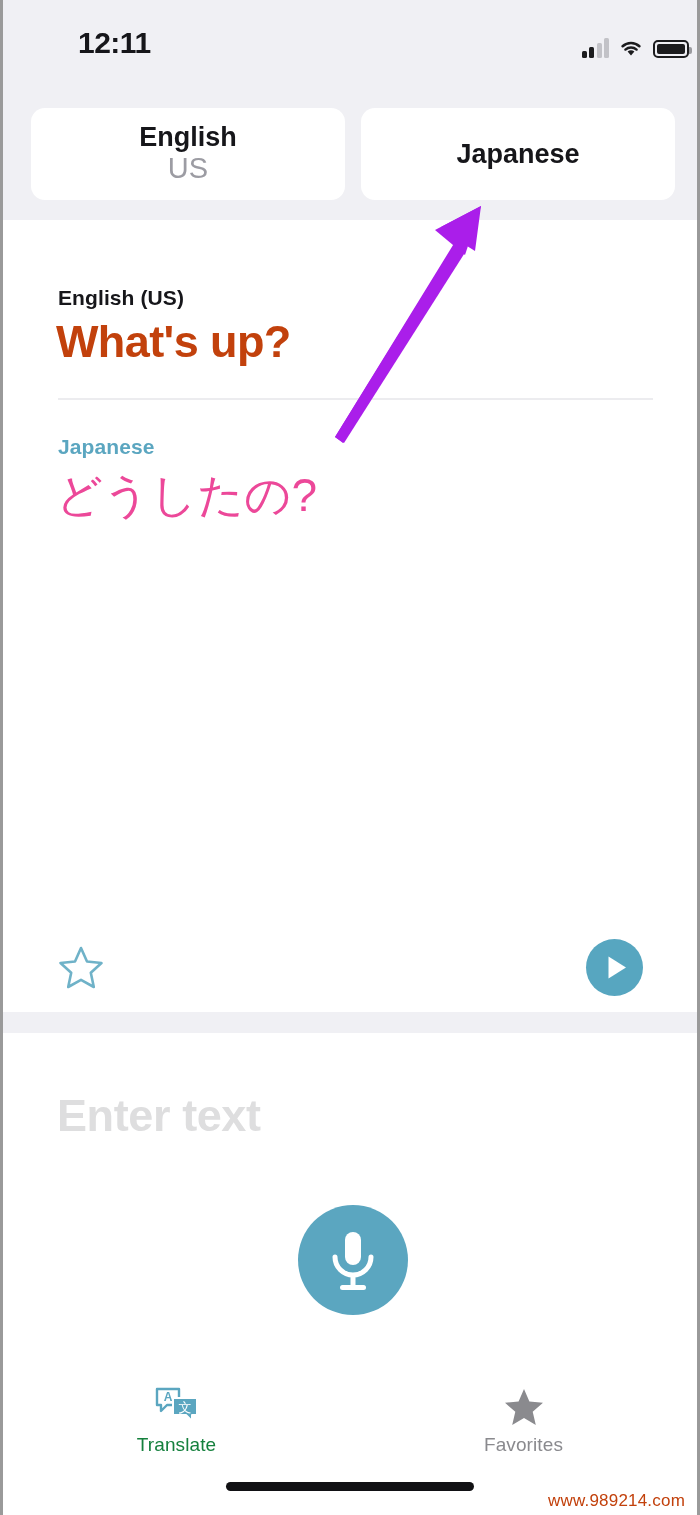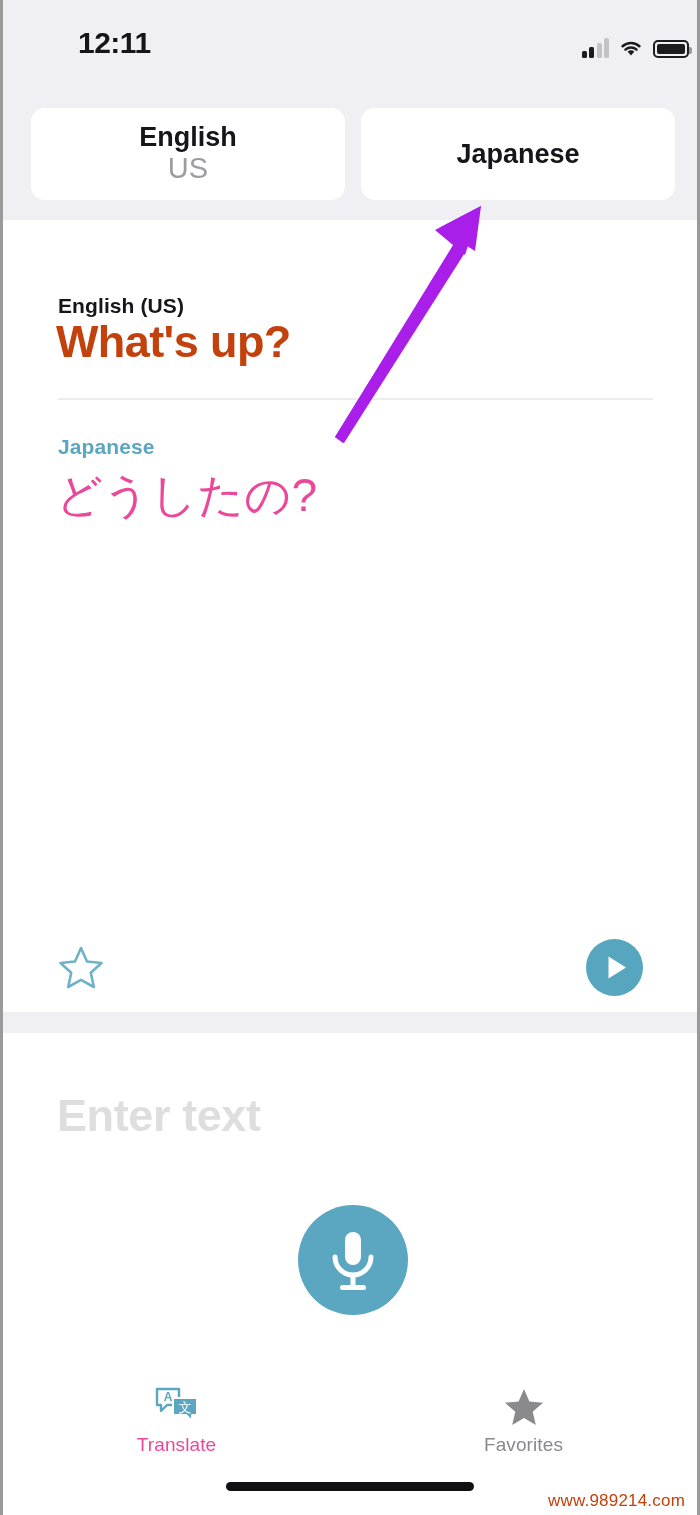--- a/index.html
+++ b/index.html
@@ -136,21 +136,21 @@
     position: absolute;
     left: 0;
     top: 220px;
     width: 100%;
     height: 792px;
     background: #ffffff;
   }
   .src-label {
     position: absolute;
     left: 55px;
-    top: 74px;
+    top: 66px;
     font-size: 21px;
     font-weight: bold;
     color: #16161a;
     letter-spacing: 0.1px;
   }
   .src-text {
     position: absolute;
     left: 53px;
     top: 96px;
     font-size: 45px;
@@ -268,21 +268,21 @@
     height: 44px;
     display: flex;
     align-items: center;
     justify-content: center;
   }
   .tab-label {
     margin-top: 6px;
     font-size: 19px;
     letter-spacing: 0.1px;
   }
-  .tab-label.active { color: #ec4899; }
+  .tab-label.active { color: #15803d; }
   .tab-label.inactive { color: #8a8a8e; }
 
   .home-indicator {
     position: absolute;
     left: 50%;
     transform: translateX(-50%);
     bottom: 24px;
     width: 248px;
     height: 9px;
     border-radius: 5px;

